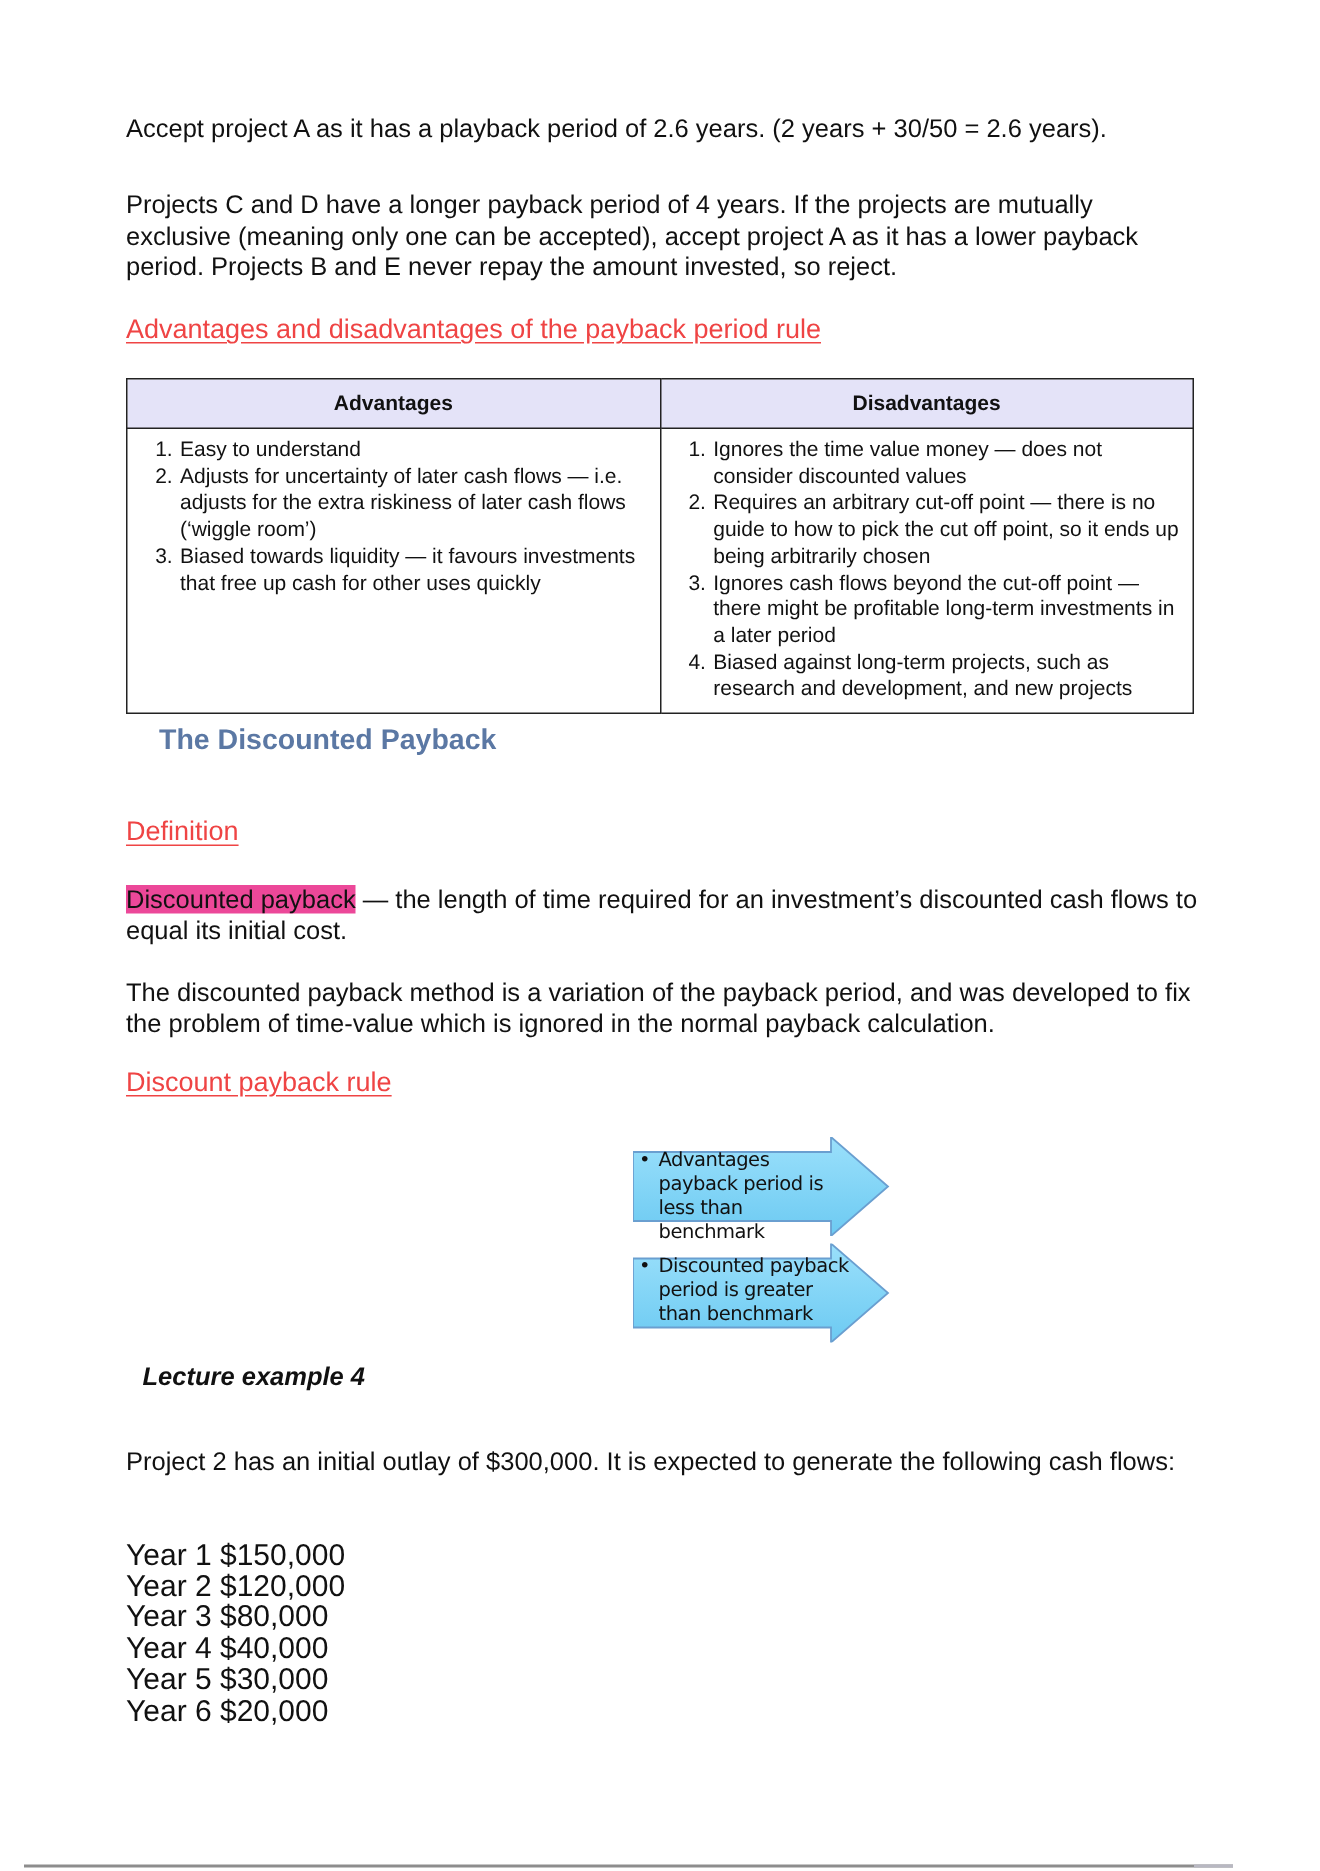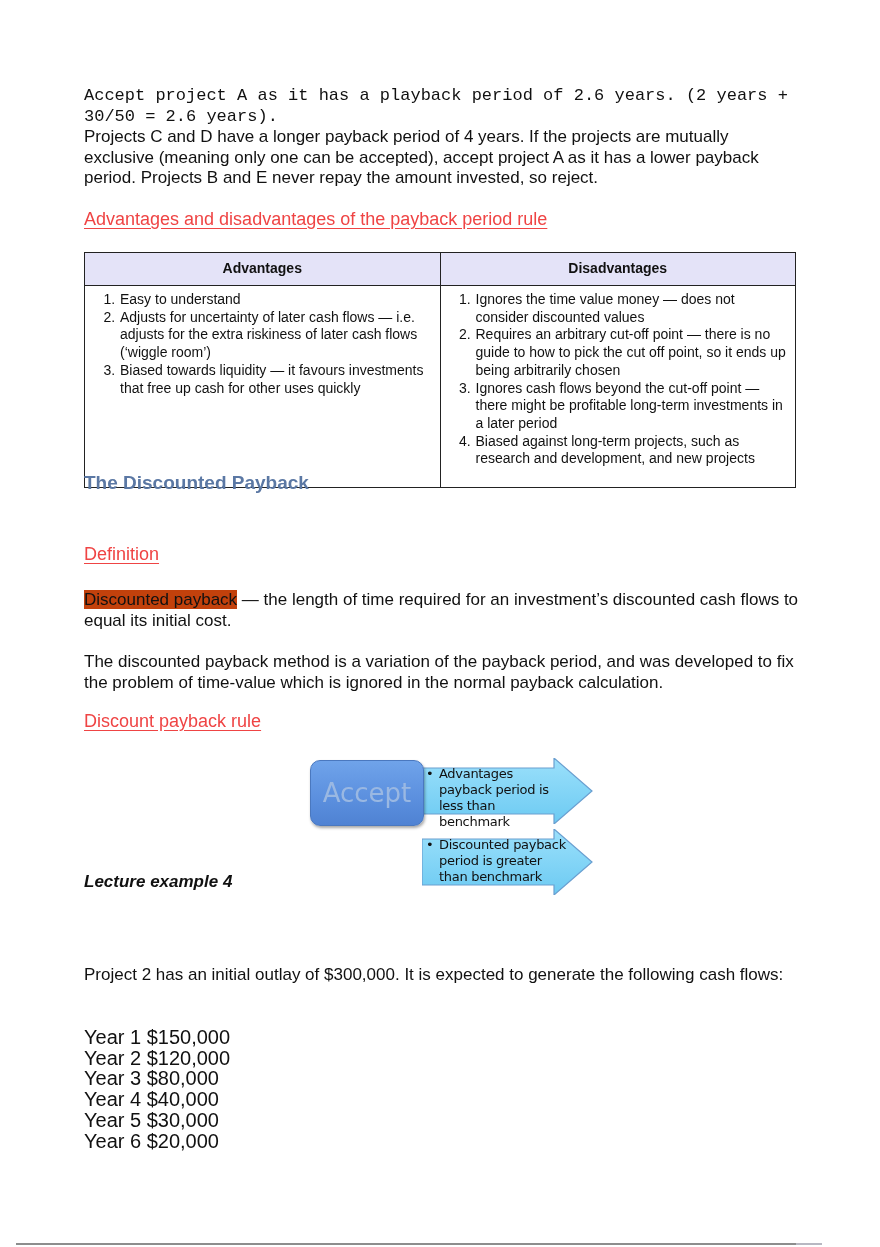--- a/index.html
+++ b/index.html
@@ -2,24 +2,24 @@
 <html><head>
 <meta charset="utf-8">
 <style>
   html, body { margin:0; padding:0; background:#ffffff; }
   body { width:880px; height:1247px; position:relative; overflow:hidden;
          font-family:"Liberation Sans", sans-serif; color:#111; }
   .page { position:absolute; left:84px; top:0; width:716px; }
   .p { position:absolute; left:0; width:716px; font-size:17px; line-height:20.5px; color:#111; margin:0; }
   .link-head { position:absolute; left:0; font-size:18px; line-height:22px; color:#ef4444; text-decoration:underline; text-underline-offset:3px; }
   .section-title { position:absolute; left:0; font-size:19px; font-weight:bold; color:#5b78a4; }
-  .hl { background:#c2410c; }
+  .hl { background:#ec4899; }
   table.adv { position:absolute; left:0; top:252px; width:712px; border-collapse:collapse; font-size:14px; line-height:17.7px; }
   table.adv th { background:#e4e3f8; border:1.5px solid #222; height:32px; font-weight:bold; font-size:14px; text-align:center; padding:0;margin-left:27px; }
-  table.adv td { border:1.5px solid #222; vertical-align:top; padding:5px 4px 16px 4px; height:180px; }
+  table.adv td { border:1.5px solid #222; vertical-align:top; padding:5px 4px 4px 4px; height:180px; }
   table.adv ol { margin:0; padding-left:30px; }
   table.adv ol li { padding-left:1px; }
   .diagram { position:absolute; left:226px; top:758px; width:290px; height:142px; }
   .dbox { position:absolute; left:0; width:112px; height:64px; border-radius:10px;
           background:linear-gradient(180deg,#6fa3ea 0%,#5b8fde 60%,#4f82d3 100%);
           border:1.5px solid #4a78bf; box-shadow:1px 2px 3px rgba(0,0,0,0.35);
           color:#9ab8e2; font-size:26px; display:flex; align-items:center; justify-content:center;
           font-family:"DejaVu Sans", sans-serif; }
   .arrow { position:absolute; left:112px; width:172px; height:64px; }
   .arrow svg { position:absolute; left:0; top:-6px; }
@@ -28,21 +28,21 @@
   .arrow .txt .t { padding-left:11px; display:block; }
   .years { position:absolute; left:0; top:1027px; font-size:20px; line-height:20.7px; }
   .footer-line { position:absolute; left:16px; top:1243px; width:806px; height:2px; background:#8d8d8d; }
   .footer-mark { position:absolute; left:796px; top:1243px; width:26px; height:2px; background:#b8b8c2; }
 </style>
 </head>
 <body>
 
 <div class="page">
 
-  <p class="p" style="top:86px;font-family:Liberation Mono, monospace;">Accept project A as it has a playback period of 2.6 years. (2 years + 30/50 = 2.6 years).</p>
+  <p class="p" style="top:76px;">Accept project A as it has a playback period of 2.6 years. (2 years + 30/50 = 2.6 years).</p>
   <p class="p" style="top:127px;">Projects C and D have a longer payback period of 4 years. If the projects are mutually exclusive (meaning only one can be accepted), accept project A as it has a lower payback period. Projects B and E never repay the amount invested, so reject.</p>
 
   <div class="link-head" style="top:208px;">Advantages and disadvantages of the payback period rule</div>
 
   <table class="adv">
     <thead>
       <tr>
         <th style="width:50%;">Advantages</th>
         <th style="width:50%;">Disadvantages</th>
       </tr>
@@ -61,21 +61,21 @@
             <li>Ignores the time value money — does not consider discounted values</li>
             <li>Requires an arbitrary cut-off point — there is no guide to how to pick the cut off point, so it ends up being arbitrarily chosen</li>
             <li>Ignores cash flows beyond the cut-off point — there might be profitable long-term investments in a later period</li>
             <li>Biased against long-term projects, such as research and development, and new projects</li>
           </ol>
         </td>
       </tr>
     </tbody>
   </table>
 
-  <div class="section-title" style="top:472px;">The Discounted Payback</div>
+  <div class="section-title" style="top:483px;margin-left:22px;">The Discounted Payback</div>
 
   <div class="link-head" style="top:543px;">Definition</div>
 
   <p class="p" style="top:590px;"><span class="hl">Discounted payback</span><span> — the length of time required for an investment’s discounted cash flows to equal its initial cost.</span></p>
 
   <p class="p" style="top:652px;">The discounted payback method is a variation of the payback period, and was developed to fix the problem of time-value which is ignored in the normal payback calculation.</p>
 
   <div class="link-head" style="top:710px;">Discount payback rule</div>
 
   <div class="diagram">
@@ -87,40 +87,39 @@
               <stop offset="1" stop-color="#6ccaf2"></stop>
           </linearGradient>
         </defs>
         <polygon points="0,10 132,10 132,0 170,33 132,66 132,56 0,56" fill="url(#ag1)" stroke="#6a9fd0" stroke-width="1.2"></polygon>
       </svg>
       <div class="txt">
         <span class="b">•</span>
         <span class="t">Advantages payback period is less than benchmark</span>
       </div>
     </div>
-    <div class="dbox" style="top:2px;">Accept</div>
 
     <div class="arrow" style="top:77px;">
       <svg width="172" height="66" viewBox="0 0 172 66">
         <defs>
           <linearGradient id="ag2" x1="0" y1="0" x2="0" y2="1">
             <stop offset="0" stop-color="#9be0fb"></stop>
               <stop offset="1" stop-color="#6ccaf2"></stop>
           </linearGradient>
         </defs>
         <polygon points="0,10 132,10 132,0 170,33 132,66 132,56 0,56" fill="url(#ag2)" stroke="#6a9fd0" stroke-width="1.2"></polygon>
       </svg>
       <div class="txt">
         <span class="b">•</span>
         <span class="t">Discounted payback period is greater than benchmark</span>
       </div>
     </div>
   </div>
 
-  <p class="p" style="top:872px; font-weight:bold; font-style:italic;">Lecture example 4</p>
+  <p class="p" style="top:908px; font-weight:bold; font-style:italic;margin-left:11px;">Lecture example 4</p>
 
   <p class="p" style="top:965px;">Project 2 has an initial outlay of $300,000. It is expected to generate the following cash flows:</p>
 
   <div class="years">
     <div>Year 1 $150,000</div>
     <div>Year 2 $120,000</div>
     <div>Year 3 $80,000</div>
     <div>Year 4 $40,000</div>
     <div>Year 5 $30,000</div>
     <div>Year 6 $20,000</div>

